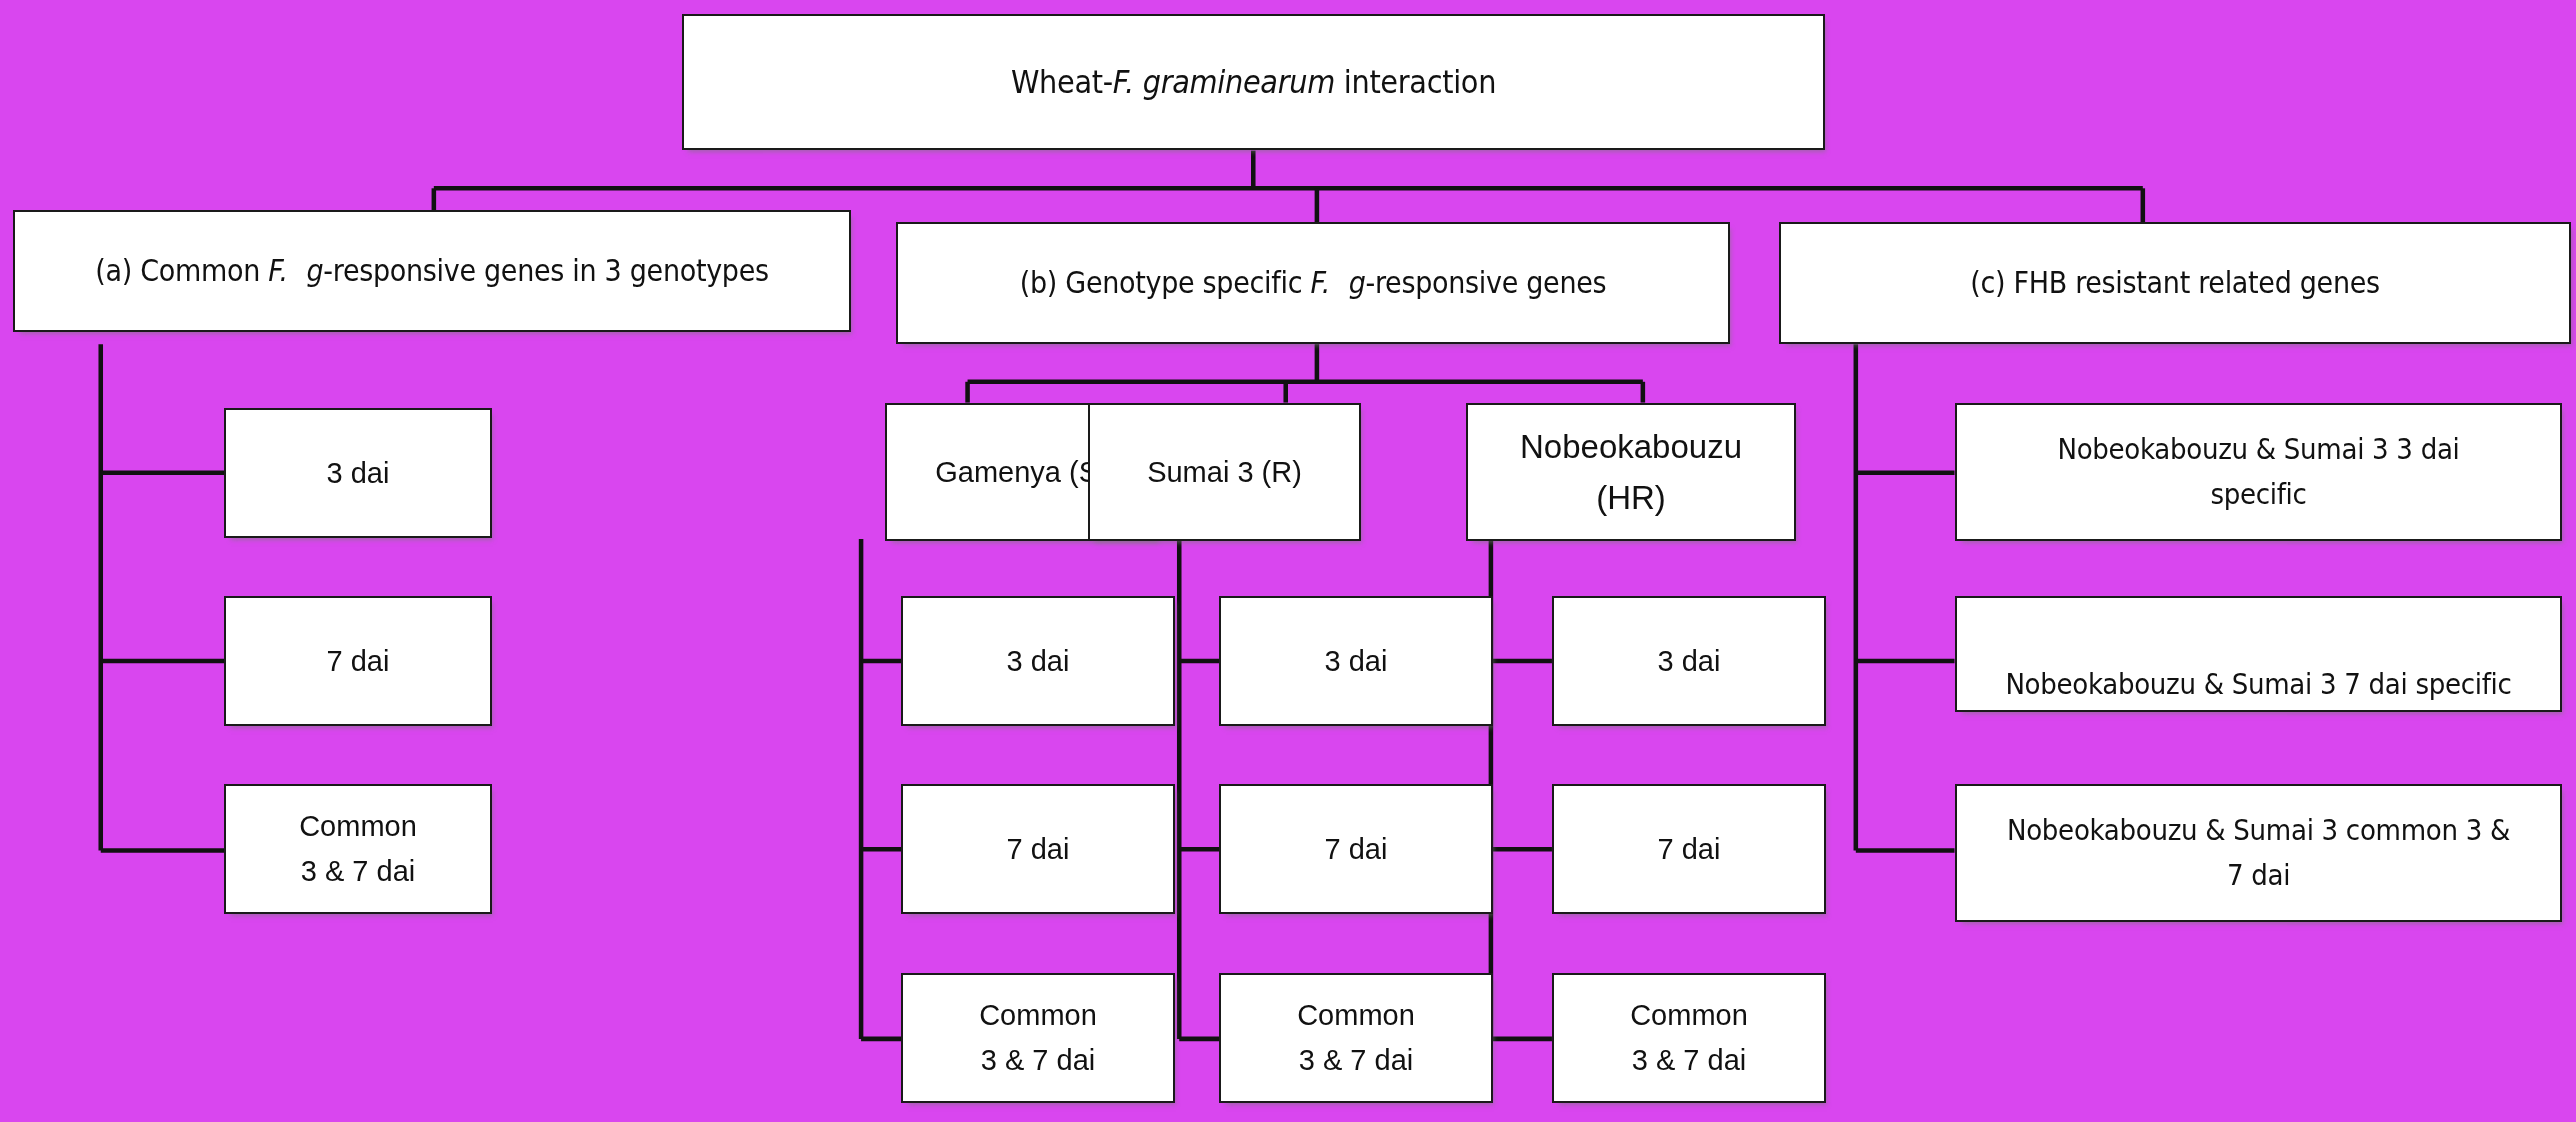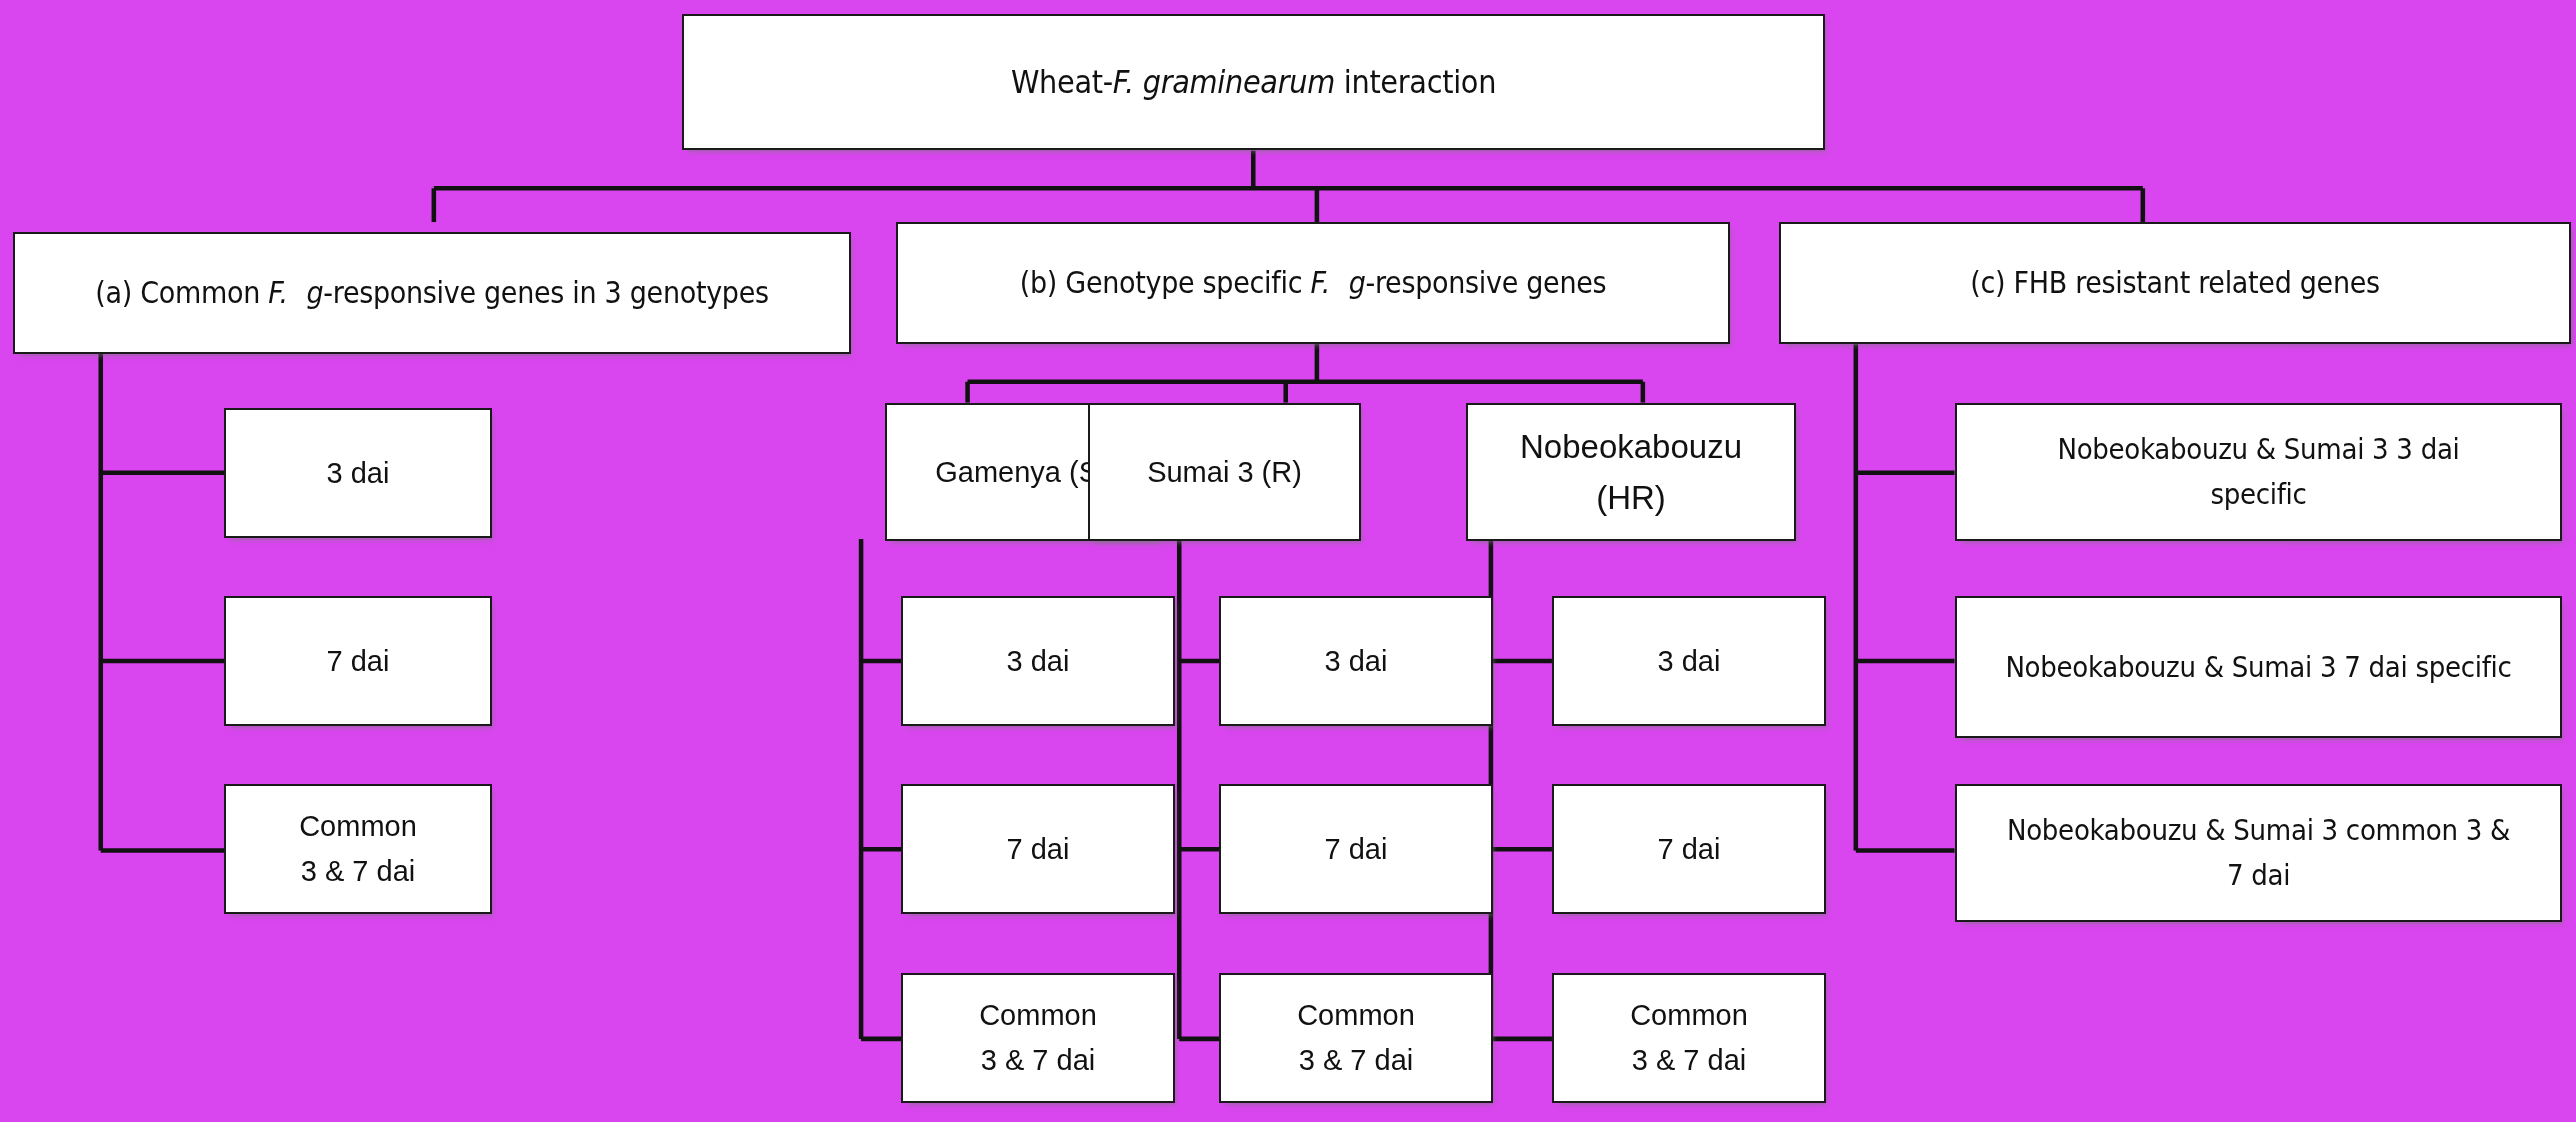--- a/index.html
+++ b/index.html
@@ -87,21 +87,21 @@
     <line x1="2858" y1="530" x2="2858" y2="1310"></line>
     <line x1="2858" y1="728" x2="3010" y2="728"></line>
     <line x1="2858" y1="1018" x2="3010" y2="1018"></line>
     <line x1="2858" y1="1310" x2="3010" y2="1310"></line>
   </svg>
 
   <div class="node narrow" style="left:682px;top:14.3px;width:1143px;height:136px;font-size:32px;">
     <span class="txt"><span>Wheat-</span><span class="italic">F. graminearum</span> <span>interaction</span></span>
   </div>
 
-  <div class="node narrow" style="left:13px;top:232px;width:838px;height:122px;font-size:30px;">
+  <div class="node narrow" style="left:13px;top:210px;width:838px;height:122px;font-size:30px;">
     <span class="txt"><span>(a) Common </span><span class="italic">F.</span><span class="gap"></span><span class="italic">g</span><span>-responsive genes in 3 genotypes</span></span>
   </div>
 
   <div class="node narrow" style="left:896px;top:222px;width:834px;height:122px;font-size:30px;justify-content:center;">
     <span class="txt"><span>(b) Genotype specific </span><span class="italic">F.</span><span class="gap"></span><span class="italic">g</span><span>-responsive genes</span></span>
   </div>
 
   <div class="node narrow" style="left:1779px;top:222px;width:792px;height:122px;font-size:30px;">
     <span class="txt"><span>(c) FHB resistant related genes</span></span>
   </div>
@@ -152,21 +152,21 @@
   <div class="node" style="left:1552px;top:784px;width:274px;height:130px;font-size:29px;">
     <span class="txt"><span>7 dai</span></span>
   </div>
   <div class="node" style="left:1552px;top:973px;width:274px;height:130px;font-size:29px;">
     <span class="txt"><span>Common</span><br><span>3 &amp; 7 dai</span></span>
   </div>
 
   <div class="node narrow" style="left:1955px;top:403px;width:607px;height:138px;font-size:29px;justify-content:flex-end;">
     <span class="txt"><span>Nobeokabouzu &amp; Sumai 3 3 dai</span><br><span>specific</span></span>
   </div>
-  <div class="node narrow" style="left:1955px;top:596px;width:607px;height:142px;font-size:29px;">
+  <div class="node narrow" style="left:1955px;top:596px;width:607px;height:116px;font-size:29px;align-items:flex-end;">
     <span class="txt"><span>Nobeokabouzu &amp; Sumai 3 7 dai specific</span></span>
   </div>
   <div class="node narrow" style="left:1955px;top:784px;width:607px;height:138px;font-size:29px;">
     <span class="txt"><span>Nobeokabouzu &amp; Sumai 3 common 3 &amp;</span><br><span>7 dai</span></span>
   </div>
 
 </div>
 
 
 </body></html>

